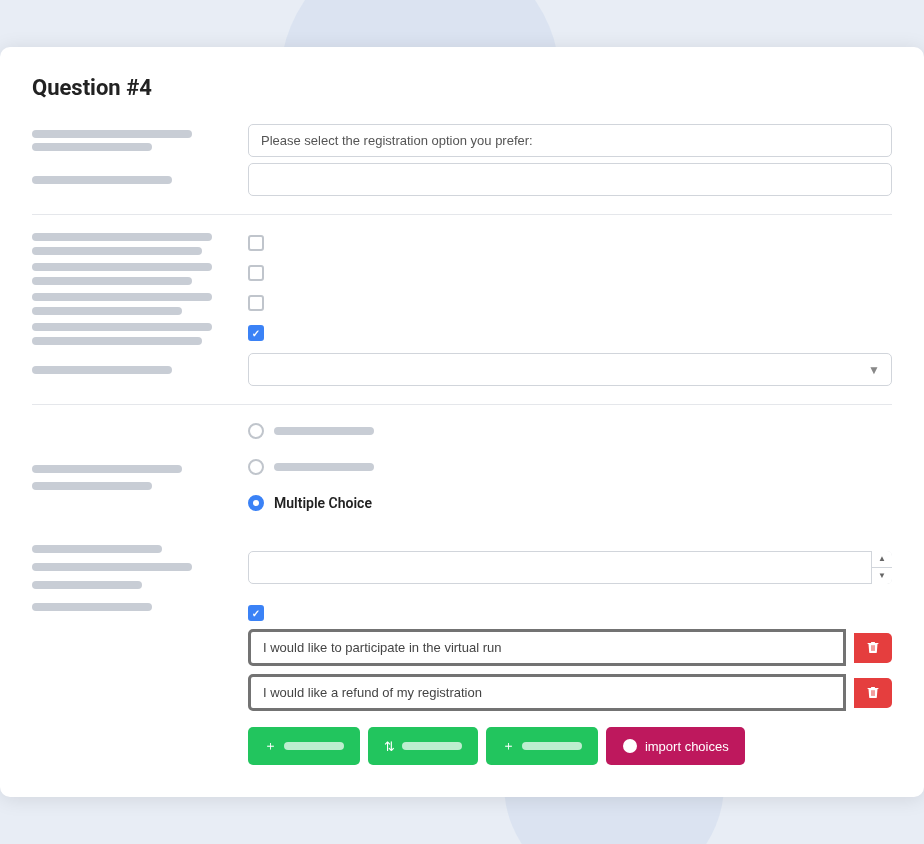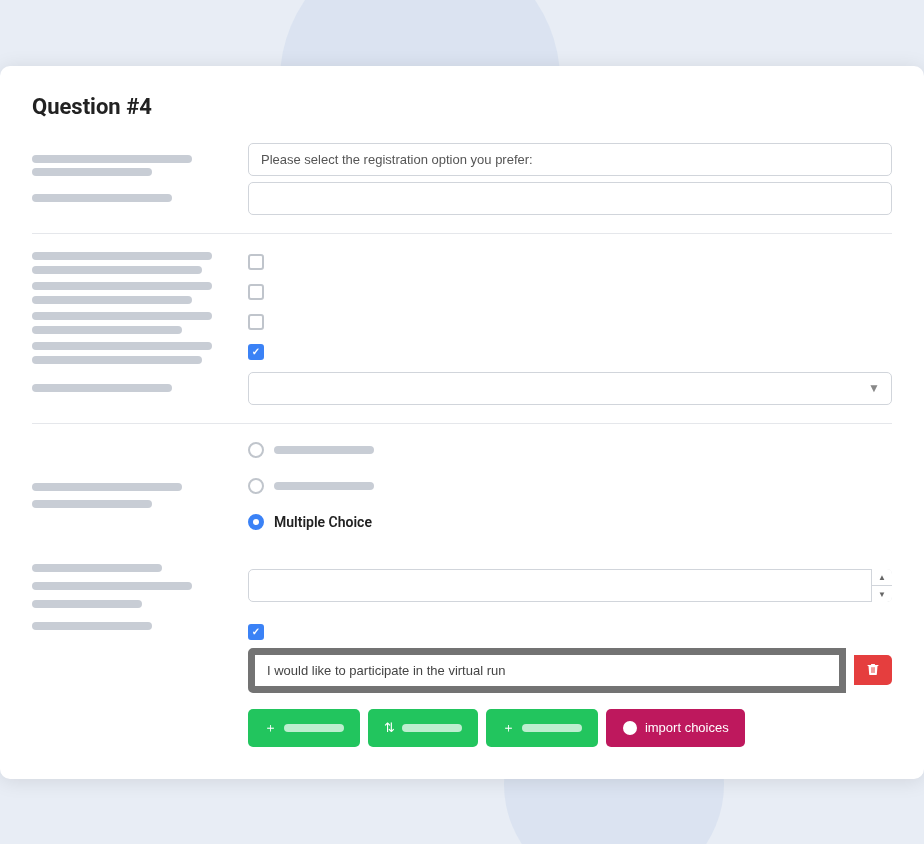--- a/index.html
+++ b/index.html
@@ -232,21 +232,21 @@
 
     
     .choice-row {
       display: flex;
       align-items: center;
       gap: 8px;
       margin-bottom: 8px;
     }
     .choice-input {
       flex: 1;
-      border: 7px solid #737373;
+      border: 3px solid #737373;
       border-radius: 5px 0 0 5px;
       padding: 8px 12px;
       font-size: 13px;
       color: #444;
       outline: none;
     }
     .delete-btn {
       background: #e53e3e;
       border: none;
       border-radius: 0 5px 5px 0;
@@ -281,21 +281,21 @@
     }
     .action-btn.import { background: #be185d; }
     .btn-skeleton {
       height: 8px;
       background: rgba(255,255,255,0.7);
       border-radius: 4px;
       width: 60px;
     }
 
     
-    .top-section { margin-bottom: 6px; align-items: flex-end; }
+    .top-section { margin-bottom: 6px; }
     .multi-label-rows { display: flex; flex-direction: column; gap: 6px; }
   </style>
 </head>
 <body>
 
 <div class="page-bg">
   <div class="circle-bg top"></div>
   <div class="circle-bg bottom"></div>
 
   <div class="card">
@@ -436,20 +436,28 @@
     <div style="margin-left:216px;">
       <div class="choice-row">
         <input type="text" class="choice-input" value="I would like to participate in the virtual run" style="">
         <button class="delete-btn">
           <svg width="14" height="14" viewBox="0 0 14 14" fill="white">
             <path d="M5.5 1h3a.5.5 0 0 1 .5.5V2h3a.5.5 0 0 1 0 1h-.5l-.7 8.4A1 1 0 0 1 9.8 12H4.2a1 1 0 0 1-1-.6L2.5 3H2a.5.5 0 0 1 0-1h3v-.5A.5.5 0 0 1 5.5 1zm1 3.5a.5.5 0 0 0-1 0v5a.5.5 0 0 0 1 0v-5zm2 0a.5.5 0 0 0-1 0v5a.5.5 0 0 0 1 0v-5z"></path>
           </svg>
         </button>
       </div>
 
+      <div class="choice-row">
+        <input type="text" class="choice-input" value="I would like a refund of my registration" style="">
+        <button class="delete-btn">
+          <svg width="14" height="14" viewBox="0 0 14 14" fill="white">
+            <path d="M5.5 1h3a.5.5 0 0 1 .5.5V2h3a.5.5 0 0 1 0 1h-.5l-.7 8.4A1 1 0 0 1 9.8 12H4.2a1 1 0 0 1-1-.6L2.5 3H2a.5.5 0 0 1 0-1h3v-.5A.5.5 0 0 1 5.5 1zm1 3.5a.5.5 0 0 0-1 0v5a.5.5 0 0 0 1 0v-5zm2 0a.5.5 0 0 0-1 0v5a.5.5 0 0 0 1 0v-5z"></path>
+          </svg>
+        </button>
+      </div>
 
       <div class="action-buttons">
         <button class="action-btn">
           <span>＋</span>
           <div class="btn-skeleton"></div>
         </button>
         <button class="action-btn">
           <span>⇅</span>
           <div class="btn-skeleton"></div>
         </button>

